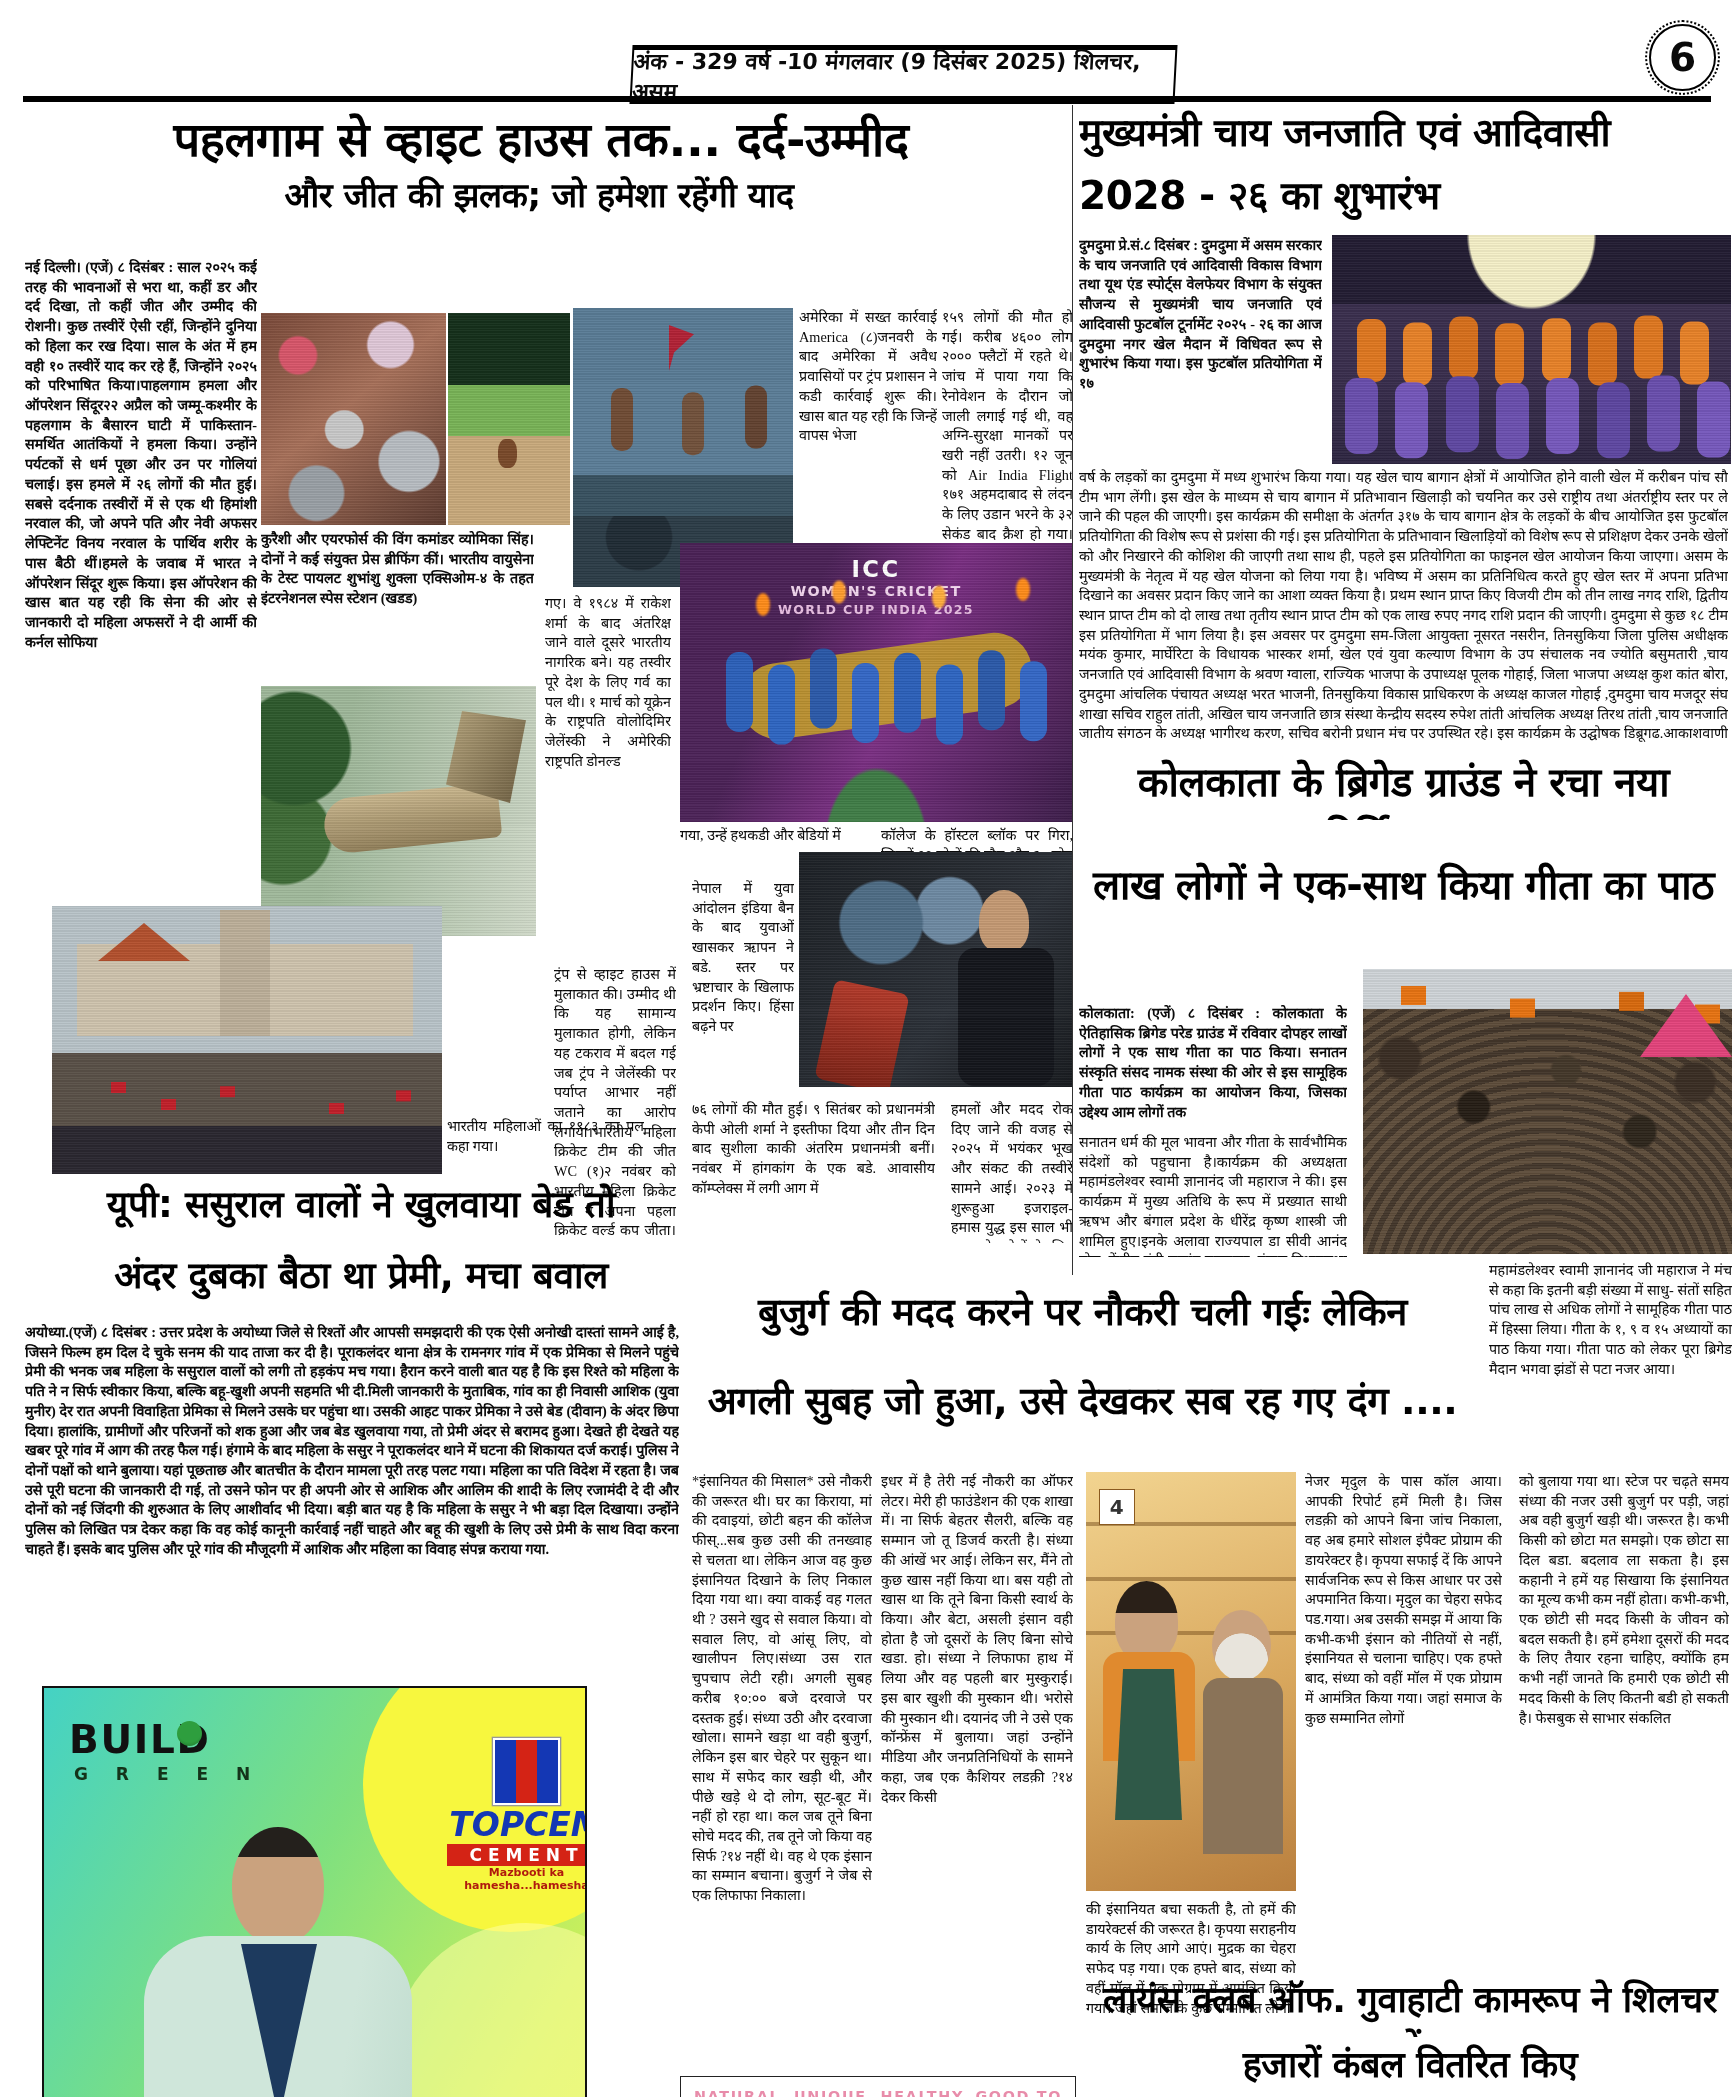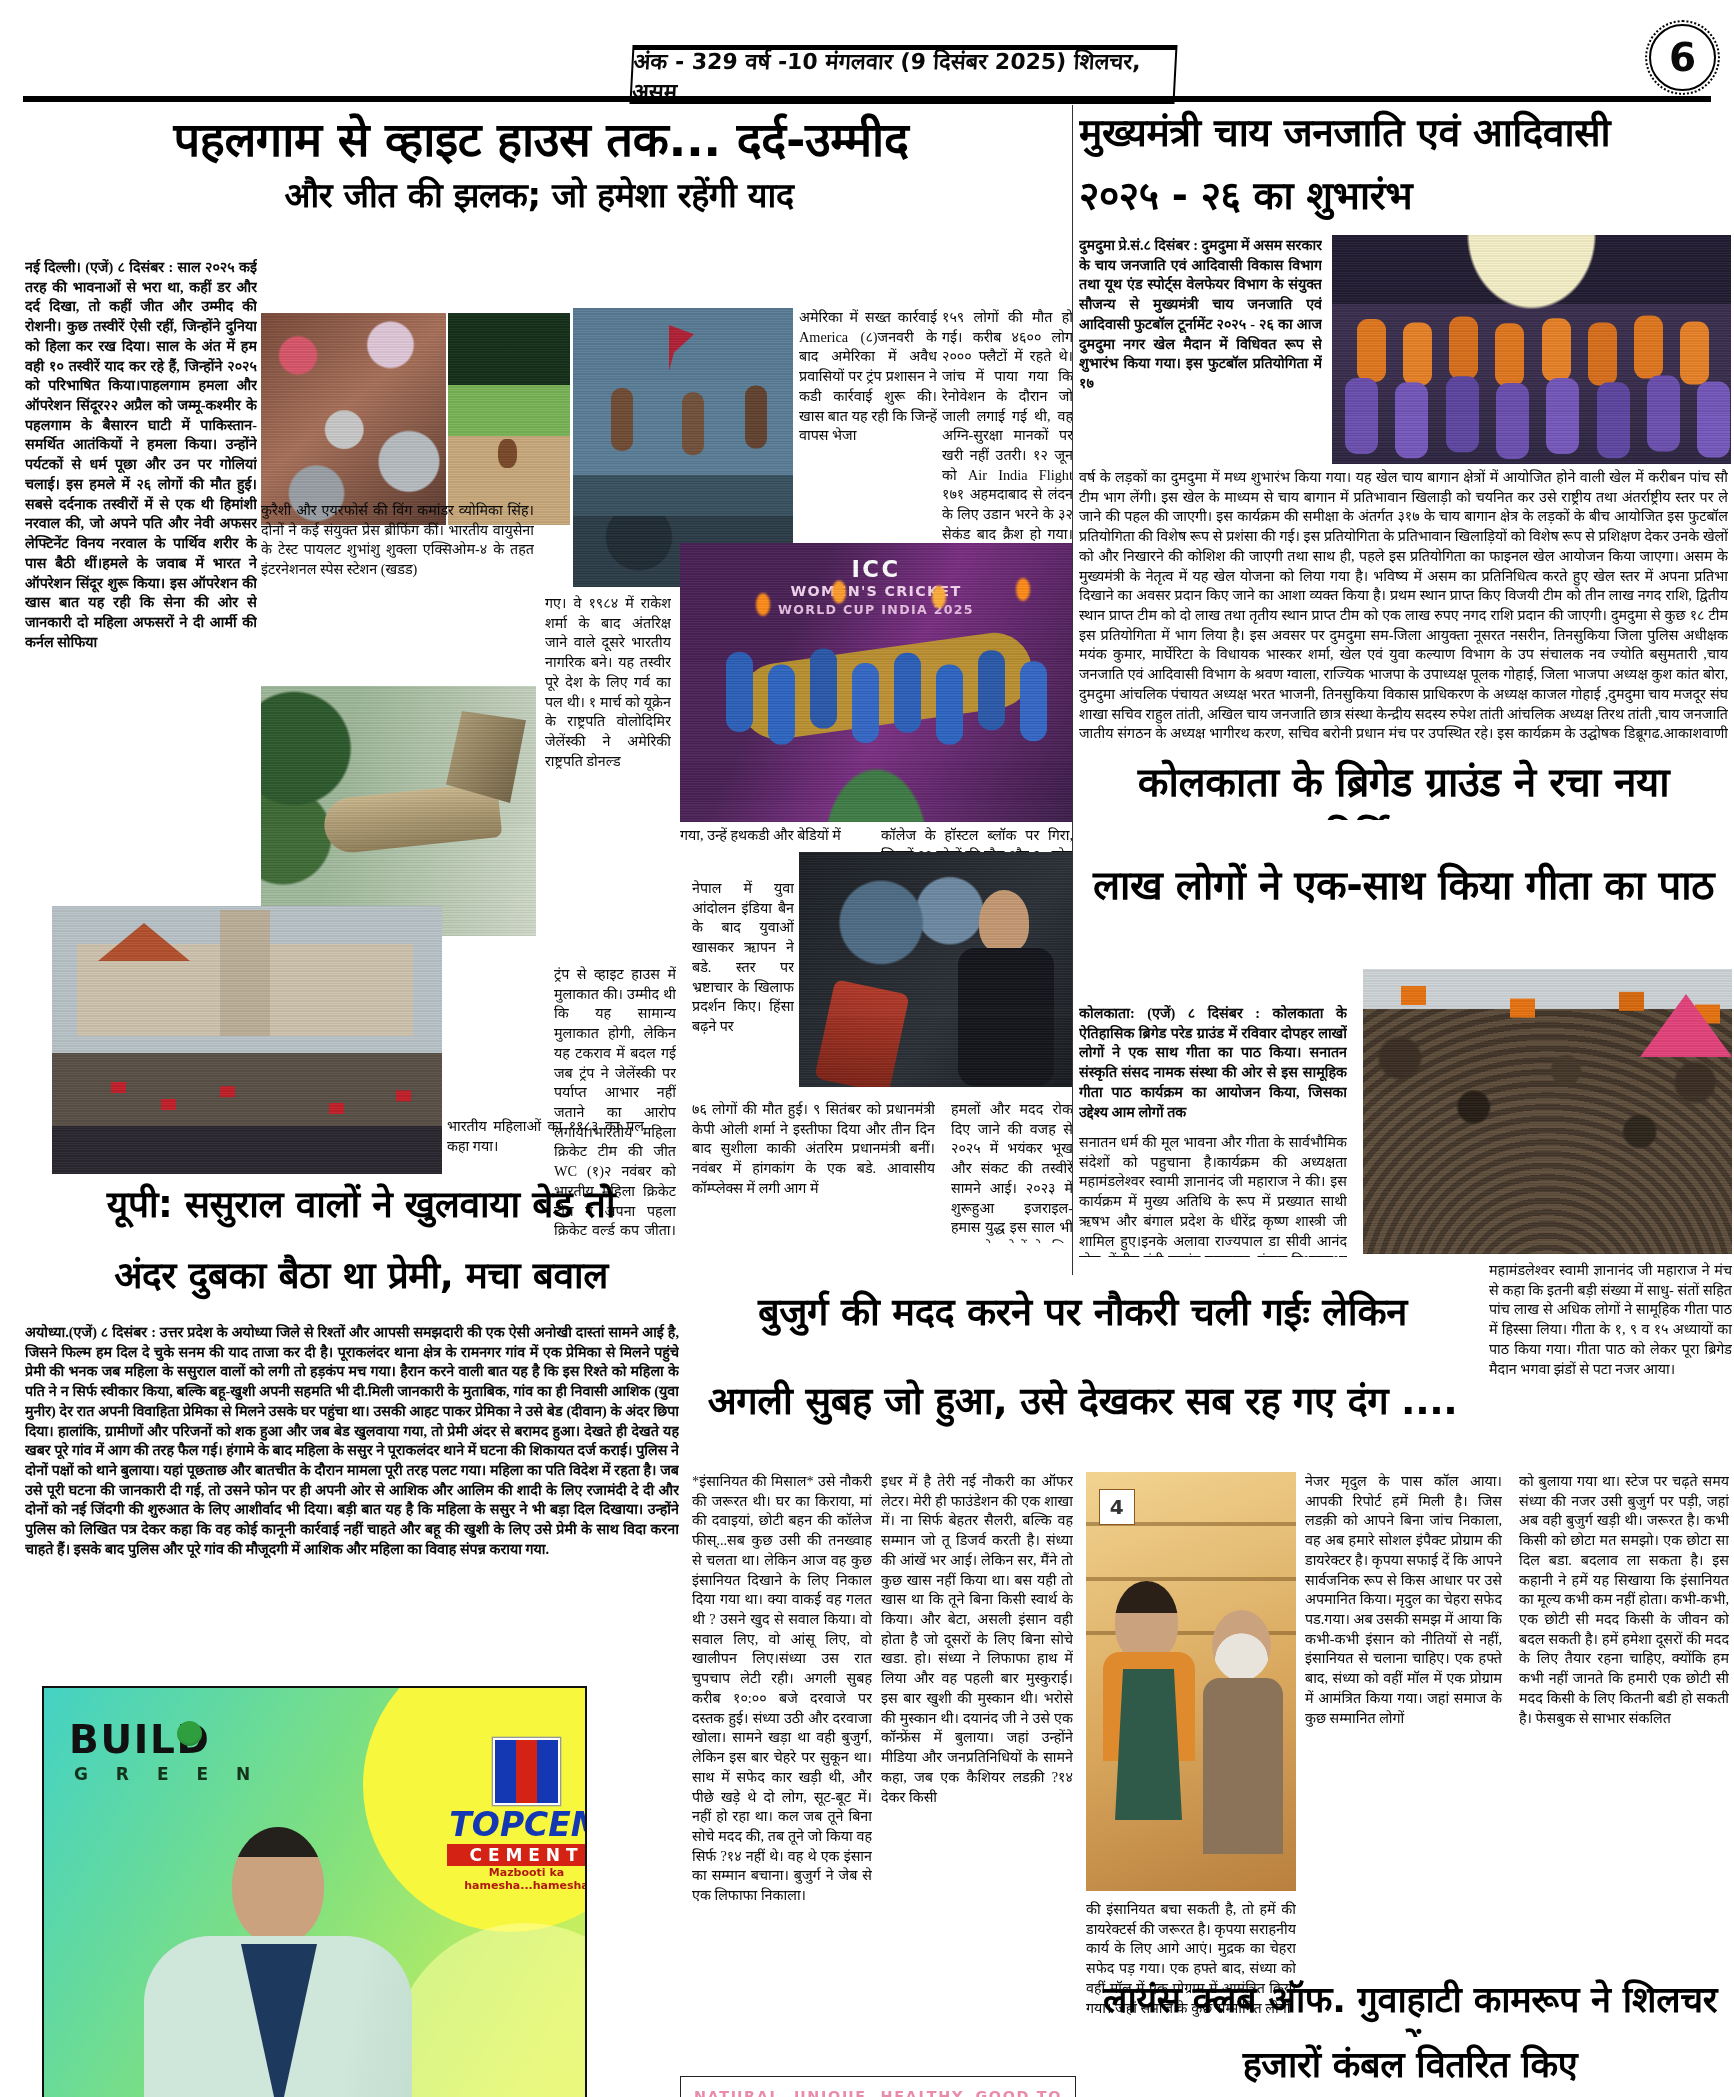--- a/index.html
+++ b/index.html
@@ -91,21 +91,21 @@
        linear-gradient(#5a7c96 0 60%,#37505f 60% 100%);">
     <div style="position:absolute;left:96px;top:17px;width:25px;height:46px;background:#b22236;clip-path:polygon(0 0,100% 20%,20% 60%,0 100%);"></div>
     <div style="position:absolute;left:38px;top:80px;width:22px;height:63px;border-radius:10px;background:#6e4a33;box-shadow:71px 4.2px #70503a, 134px -2.5px #61412f;"></div>
     <div style="position:absolute;left:0;bottom:0;width:100%;height:71px;background:
          radial-gradient(circle at 30% 30%,#1e2a33 0 20%,transparent 21%),#2b3b46;"></div>
   </div>
 
   <div class="t" style="left:799px;top:308px;width:138px;height:436px;">अमेरिका में सख्त कार्रवाई America (८)जनवरी के बाद अमेरिका में अवैध प्रवासियों पर ट्रंप प्रशासन ने कडी कार्रवाई शुरू की। खास बात यह रही कि जिन्हें वापस भेजा</div>
   <div class="t" style="left:942px;top:308px;width:131px;height:516px;">१५९ लोगों की मौत हो गई। करीब ४६०० लोग २००० फ्लैटों में रहते थे। जांच में पाया गया कि रेनोवेशन के दौरान जो जाली लगाई गई थी, वह अग्नि-सुरक्षा मानकों पर खरी नहीं उतरी। १२ जून को Air India Flight १७१ अहमदाबाद से लंदन के लिए उडान भरने के ३२ सेकंड बाद क्रैश हो गया। २४२ यात्रियों और क्रू में से सिर्फ एक यात्री बचा। विमान मेडिकल</div>
 
-  <div class="t" style="left:261px;top:501px;width:273px;height:151px;">कुरैशी और एयरफोर्स की विंग कमांडर व्योमिका सिंह। दोनों ने कई संयुक्त प्रेस ब्रीफिंग कीं। भारतीय वायुसेना के टेस्ट पायलट शुभांशु शुक्ला एक्सिओम-४ के तहत इंटरनेशनल स्पेस स्टेशन (खडड)</div>
+  <div class="t" style="left:261px;top:530px;width:273px;height:151px;font-weight:bold;">कुरैशी और एयरफोर्स की विंग कमांडर व्योमिका सिंह। दोनों ने कई संयुक्त प्रेस ब्रीफिंग कीं। भारतीय वायुसेना के टेस्ट पायलट शुभांशु शुक्ला एक्सिओम-४ के तहत इंटरनेशनल स्पेस स्टेशन (खडड)</div>
   <div class="t" style="left:545px;top:594px;width:126px;height:229px;">गए। वे १९८४ में राकेश शर्मा के बाद अंतरिक्ष जाने वाले दूसरे भारतीय नागरिक बने। यह तस्वीर पूरे देश के लिए गर्व का पल थी। १ मार्च को यूक्रेन के राष्ट्रपति वोलोदिमिर जेलेंस्की ने अमेरिकी राष्ट्रपति डोनल्ड</div>
 
   <div class="ph grain" style="left:680px;top:543px;width:392px;height:279px;background:
        radial-gradient(ellipse at 50% 110%,#3f7c46 0 18%,transparent 19%),
        linear-gradient(115deg,#4b2257 0 30%,#7a2f82 55%,#3c1d49 100%);">
     <div style="position:absolute;left:59px;top:105px;width:294px;height:76px;background:#c9a227;transform:rotate(-8deg);border-radius:38px;opacity:.85;"></div>
     <div class="cap" style="top:12.6px;font-size:22.7px;letter-spacing:2.5px;">ICC</div>
     <div class="cap" style="top:40px;font-size:14.3px;letter-spacing:1.3px;color:#f3d7ef;">WOMEN'S CRICKET</div>
     <div class="cap" style="top:59px;font-size:12.6px;letter-spacing:1.3px;color:#e8bfe2;">WORLD CUP  INDIA 2025</div>
     <div style="position:absolute;left:46px;top:109px;width:27px;height:80px;border-radius:12.6px;background:#2b5fb8;box-shadow:42px 12.6px #2d64c0,84px -3.4px #2a58a8,126px 11px #3366c4,168px 0.8px #2b5fb8,210px 12.6px #2d64c0,252px -1.7px #2a58a8,294px 9.2px #3366c4;"></div>
@@ -140,21 +140,21 @@
     <div class="flag" style="left:59px;top:176px;box-shadow:50px 17px #c2202a,109px 4.2px #c2202a,218px 21px #c2202a,285px 8.4px #c2202a;"></div>
   </div>
 
   <div class="t" style="left:554px;top:965px;width:122px;height:275px;">ट्रंप से व्हाइट हाउस में मुलाकात की। उम्मीद थी कि यह सामान्य मुलाकात होगी, लेकिन यह टकराव में बदल गई जब ट्रंप ने जेलेंस्की पर पर्याप्त आभार नहीं जताने का आरोप लगाया।भारतीय महिला क्रिकेट टीम की जीत WC (१)२ नवंबर को भारतीय महिला क्रिकेट टीम ने अपना पहला क्रिकेट वर्ल्ड कप जीता। कप्तान हरमनप्रीत कौर की टीम ने दक्षिण अफ्रीका को एक रोमांचक फाइनल में हराया। इसे</div>
   <div class="t" style="left:692px;top:1100px;width:243px;height:143px;">७६ लोगों की मौत हुई। ९ सितंबर को प्रधानमंत्री केपी ओली शर्मा ने इस्तीफा दिया और तीन दिन बाद सुशीला काकी अंतरिम प्रधानमंत्री बनीं।नवंबर में हांगकांग के एक बडे. आवासीय कॉम्प्लेक्स में लगी आग में</div>
   <div class="t" style="left:951px;top:1100px;width:122px;height:143px;">हमलों और मदद रोक दिए जाने की वजह से २०२५ में भयंकर भूख और संकट की तस्वीरें सामने आई। २०२३ में शुरूहुआ इजराइल-हमास युद्ध इस साल भी गाजा के लोगों के लिए विनाश लेकर आया।</div>
   <div class="t" style="left:447px;top:1117px;width:197px;height:57px;">भारतीय महिलाओं का १९८३ का पल कहा गया।</div>
 
   <div class="vrule" style="left:1072px;top:105px;height:1170px;"></div>
   <div class="hl" style="left:1079px;top:104px;width:648px;height:59px;font-size:39px;text-align:left;">मुख्यमंत्री चाय जनजाति एवं आदिवासी फुटबॉल टूर्नामेंट</div>
-  <div class="hl" style="left:1079px;top:167px;width:461px;height:59px;font-size:39px;text-align:left;">२०२५ - २६ का शुभारंभ</div>
+  <div class="hl" style="left:1079px;top:167px;width:461px;height:59px;font-size:39px;text-align:left;">2028 - २६ का शुभारंभ</div>
   <div class="t dl" style="left:1079px;top:236px;width:243px;height:229px;">दुमदुमा प्रे.सं.८ दिसंबर : दुमदुमा में असम सरकार के चाय जनजाति एवं आदिवासी विकास विभाग तथा यूथ एंड स्पोर्ट्स वेलफेयर विभाग के संयुक्त सौजन्य से मुख्यमंत्री चाय जनजाति एवं आदिवासी फुटबॉल टूर्नामेंट २०२५ - २६ का आज दुमदुमा नगर खेल मैदान में विधिवत रूप से शुभारंभ किया गया। इस फुटबॉल प्रतियोगिता में १७</div>
   <div class="ph grain" style="left:1332px;top:235px;width:399px;height:229px;background:
        radial-gradient(ellipse at 50% 0%,#f5f0c8 0 22%,transparent 23%),
        linear-gradient(#231d33 0 30%,#3a2f4e 30% 60%,#2c2440 100%);">
     <div style="position:absolute;left:25px;top:84px;width:29px;height:63px;border-radius:11px;background:#e07820;box-shadow:46px 3.4px #e88228,92px -2.5px #d8701c,138px 4.2px #e07820,185px -0.8px #e88228,231px 3.4px #d8701c,277px -3.4px #e07820,323px 2.5px #e88228;"></div>
     <div style="position:absolute;left:12.6px;top:143px;width:33px;height:76px;border-radius:11.7px;background:#6a4fae;box-shadow:50px 4.2px #7557bb,101px -1.7px #5d46a0,151px 5px #6a4fae,201px 0 #7557bb,252px 4.2px #5d46a0,302px -2.5px #6a4fae,352px 3.4px #7557bb;"></div>
   </div>
   <div class="t" style="left:1079px;top:468px;width:649px;height:277px;">वर्ष के लड़कों का दुमदुमा में मध्य शुभारंभ किया गया। यह खेल चाय बागान क्षेत्रों में आयोजित होने वाली खेल में करीबन पांच सौ टीम भाग लेंगी। इस खेल के माध्यम से चाय बागान में प्रतिभावान खिलाड़ी को चयनित कर उसे राष्ट्रीय तथा अंतर्राष्ट्रीय स्तर पर ले जाने की पहल की जाएगी। इस कार्यक्रम की समीक्षा के अंतर्गत ३१७ के चाय बागान क्षेत्र के लड़कों के बीच आयोजित इस फुटबॉल प्रतियोगिता की विशेष रूप से प्रशंसा की गई। इस प्रतियोगिता के प्रतिभावान खिलाड़ियों को विशेष रूप से प्रशिक्षण देकर उनके खेलों को और निखारने की कोशिश की जाएगी तथा साथ ही, पहले इस प्रतियोगिता का फाइनल खेल आयोजन किया जाएगा। असम के मुख्यमंत्री के नेतृत्व में यह खेल योजना को लिया गया है। भविष्य में असम का प्रतिनिधित्व करते हुए खेल स्तर में अपना प्रतिभा दिखाने का अवसर प्रदान किए जाने का आशा व्यक्त किया है। प्रथम स्थान प्राप्त किए विजयी टीम को तीन लाख नगद राशि, द्वितीय स्थान प्राप्त टीम को  दो लाख  तथा तृतीय स्थान प्राप्त टीम को एक लाख रुपए नगद राशि प्रदान की जाएगी। दुमदुमा से कुछ १८ टीम इस प्रतियोगिता में भाग लिया है। इस अवसर पर दुमदुमा सम-जिला आयुक्ता नूसरत नसरीन, तिनसुकिया जिला पुलिस अधीक्षक मयंक कुमार, मार्घेरिटा के विधायक भास्कर शर्मा, खेल एवं युवा कल्याण विभाग के उप संचालक नव ज्योति बसुमतारी ,चाय जनजाति एवं आदिवासी विभाग के श्रवण ग्वाला, राज्यिक भाजपा के उपाध्यक्ष पूलक गोहाई, जिला भाजपा अध्यक्ष कुश कांत बोरा, दुमदुमा आंचलिक पंचायत अध्यक्ष भरत भाजनी, तिनसुकिया विकास प्राधिकरण के अध्यक्ष काजल गोहाई ,दुमदुमा चाय मजदूर संघ शाखा सचिव राहुल तांती, अखिल चाय जनजाति छात्र संस्था केन्द्रीय सदस्य रुपेश तांती आंचलिक अध्यक्ष तिरथ तांती ,चाय जनजाति जातीय संगठन के अध्यक्ष भागीरथ करण, सचिव बरोनी प्रधान मंच पर उपस्थित रहे। इस कार्यक्रम के उद्घोषक डिब्रूगढ.आकाशवाणी केन्द्र के उद्घोषक प्रिया साहू ने किया। प्रथम दिन के उद्घाटन मैच में कुमसांग चाय बागान बनाम दैमुखिया चाय बागान के टीम के बीच खेल स्पर्धा में १-० से दैमुखिया टीम ने जीत हासिल की।</div>
 
   <div class="hl" style="left:1079px;top:753px;width:649px;height:67px;font-size:40px;">कोलकाता के ब्रिगेड ग्राउंड ने रचा नया कीर्तिमान, ५</div>

